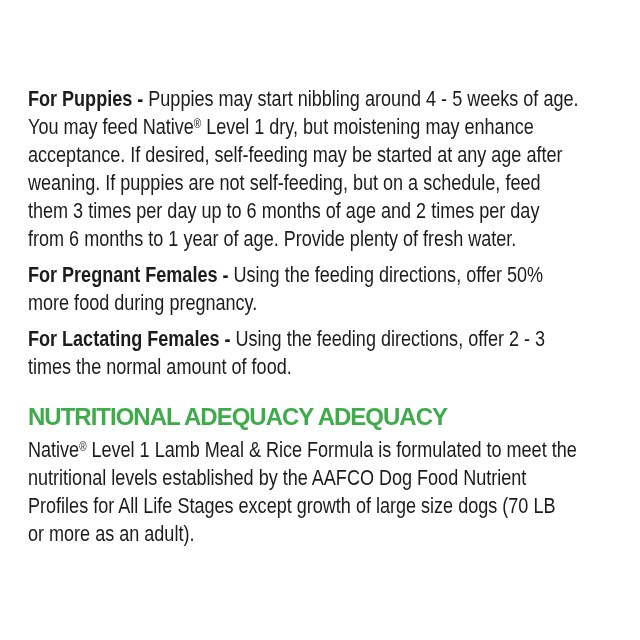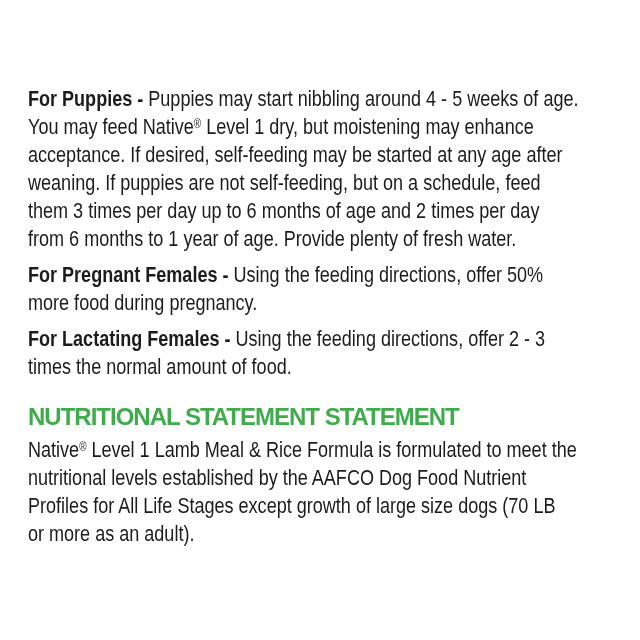--- a/index.html
+++ b/index.html
@@ -67,21 +67,21 @@
 from 6 months to 1 year of age. Provide plenty of fresh water.</span></p>
 
     <p><b class="lead-in">For Pregnant Females - </b><span>Using the feeding directions, offer 50%
 more food during pregnancy.</span></p>
 
     <p><b class="lead-in">For Lactating Females - </b><span>Using the feeding directions, offer 2 - 3
 times the normal amount of food.</span></p>
 
   </div>
 
-  <h2 class="adequacy-heading">NUTRITIONAL STATEMENT STATEMENT</h2>
+  <h2 class="adequacy-heading">NUTRITIONAL ADEQUACY ADEQUACY</h2>
 
   <div class="condensed block-adequacy-text">
     <p><span>Native</span><sup class="regmark">®</sup><span> Level 1 Lamb Meal &amp; Rice Formula is formulated to meet the
 nutritional levels established by the AAFCO Dog Food Nutrient
 Profiles for All Life Stages except growth of large size dogs (70 LB
 or more as an adult).</span></p>
   </div>
 
 </div>
 

